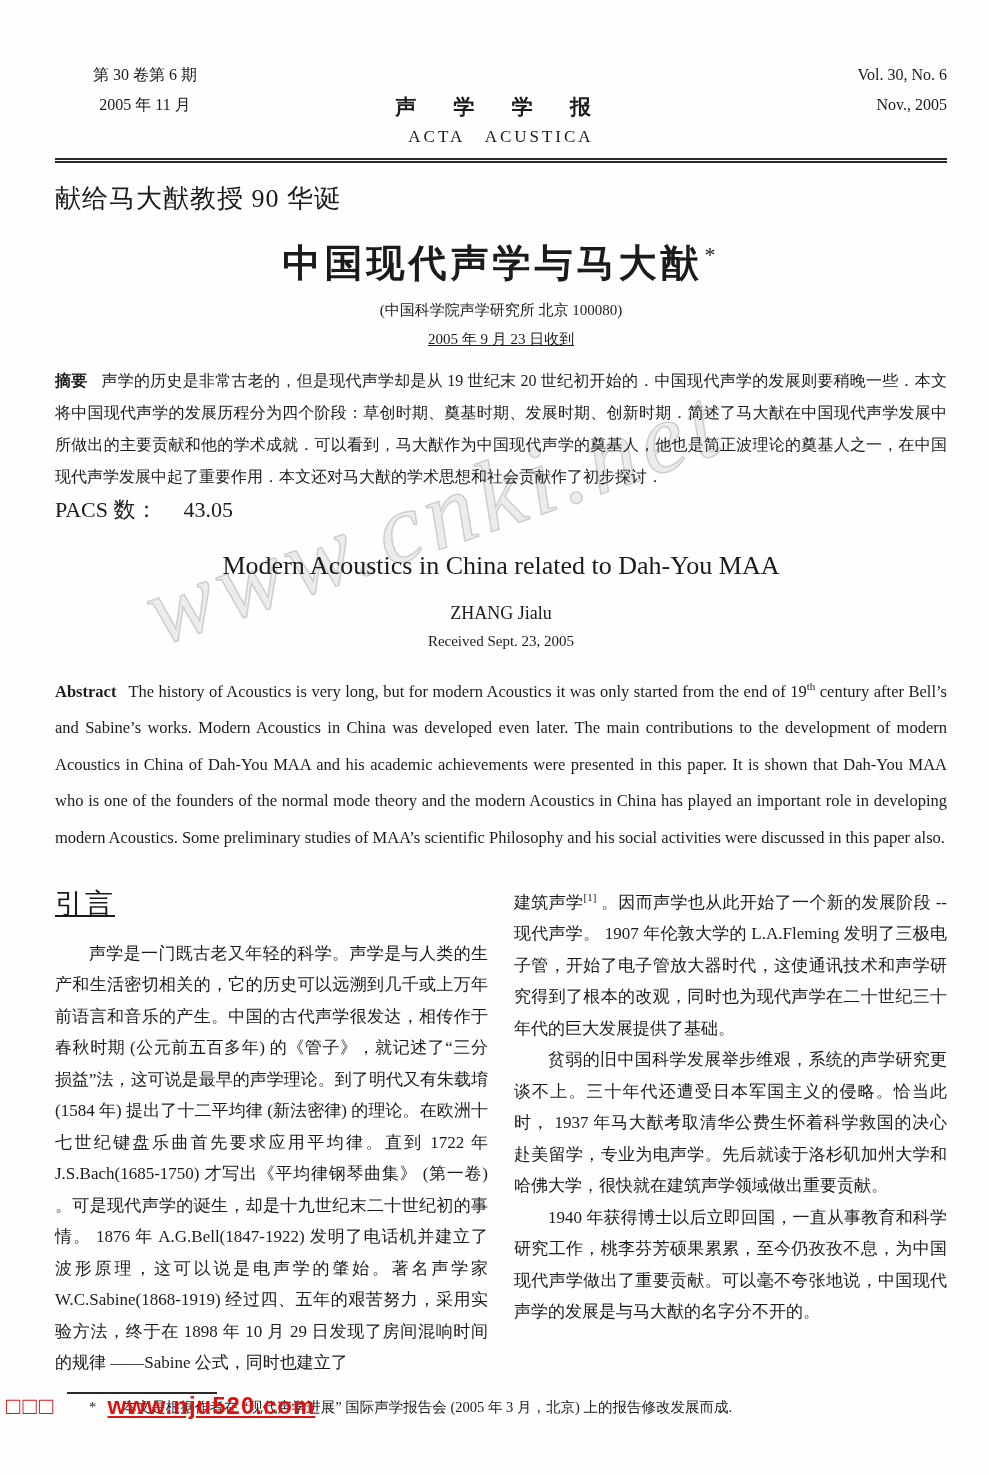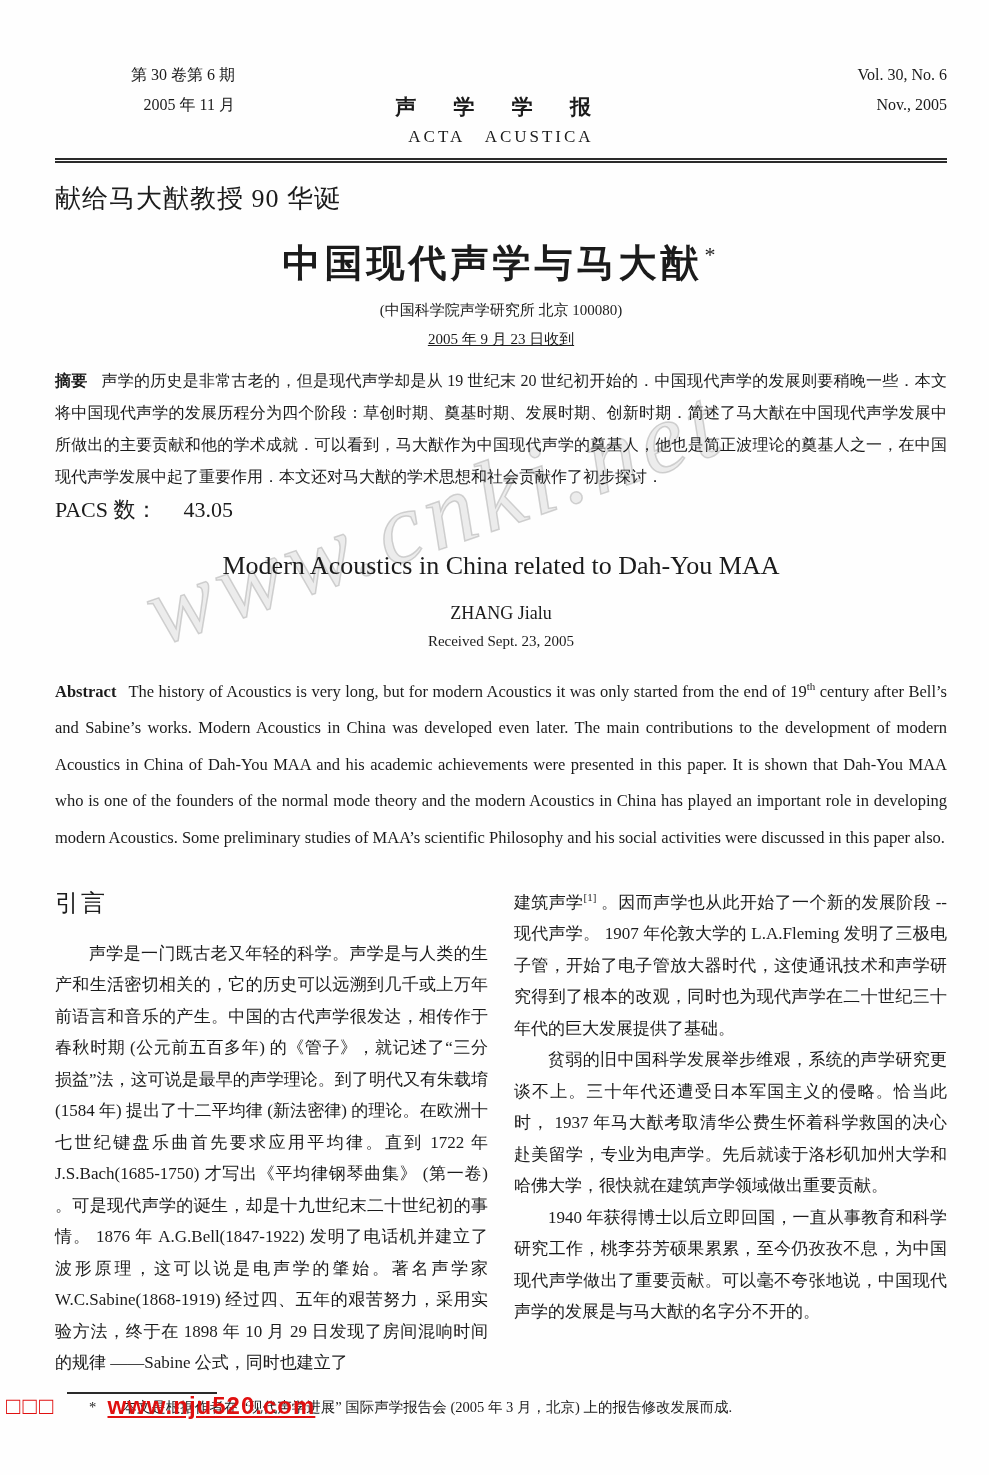--- a/index.html
+++ b/index.html
@@ -11,21 +11,21 @@
     margin: 0 auto;
     background: #fefefe;
     color: #1b1b1b;
     overflow: hidden;
   }
   .content { position: relative; padding: 60px 42px 0 55px; }
 
   
   .journal-header { display: flex; justify-content: space-between; align-items: flex-start; }
   .jh-col { font-size: 16px; line-height: 30px; }
-  .jh-left  { text-align: right;  min-width: 180px; }
+  .jh-left  { text-align: center;  min-width: 180px; }
   .jh-center{ text-align: center; flex: 1; }
   .jh-right { text-align: right; min-width: 180px; }
   .journal-zh { font-size: 21px; letter-spacing: 16px; font-weight: 600; margin-top: 32px; }
   .journal-en { font-size: 17px; letter-spacing: 3px; word-spacing: 14px; }
   .double-rule { margin-top: 6px; height: 5px; border-top: 2px solid #2a2a2a; border-bottom: 2px solid #2a2a2a; }
 
   
   .dedication { margin-top: 18px; font-size: 26px; letter-spacing: 1px; }
   .paper-title { margin-top: 22px; text-align: center; font-size: 38px; font-weight: 700; letter-spacing: 4px; }
   .paper-title sup { font-size: 22px; font-weight: 400; vertical-align: super; margin-left: 2px; }
@@ -43,21 +43,21 @@
   .en-title { margin-top: 26px; text-align: center; font-size: 26px; font-weight: 400; }
   .en-author { margin-top: 22px; text-align: center; font-size: 18px; }
   .en-affil { margin-top: 12px; text-align: center; font-size: 15px; font-style: italic; }
   .en-received { margin-top: 9px; text-align: center; font-size: 15px; }
   .abstract-en { margin-top: 18px; font-size: 16.5px; line-height: 36.5px; text-align: justify; }
   .abstract-en .label { font-weight: 700; margin-right: 12px; }
 
   
   .columns { display: flex; gap: 26px; margin-top: 26px; }
   .col { flex: 1; font-size: 17px; line-height: 31.5px; text-align: justify; }
-  .section-heading { font-size: 24px; margin: 6px 0 18px 0; letter-spacing: 2px; }
+  .section-heading { font-size: 28px; margin: 6px 0 18px 0; letter-spacing: 2px; text-decoration: underline; }
   .para { text-indent: 2em; }
   .para.no-indent { text-indent: 0; }
   .col .para + .para { margin-top: 0; }
   sup.ref { font-size: 11px; vertical-align: super; }
 
   
   .footnote-area { position: absolute; left: 55px; right: 30px; top: 1392px; padding-left: 12px; }
   .footnote-rule { width: 150px; border-top: 2px solid #2a2a2a; }
   .footnote-line { margin-top: 4px; font-size: 14.5px; white-space: nowrap; }
   .footnote-line .fn-marker { margin: 0 26px 0 22px; }

